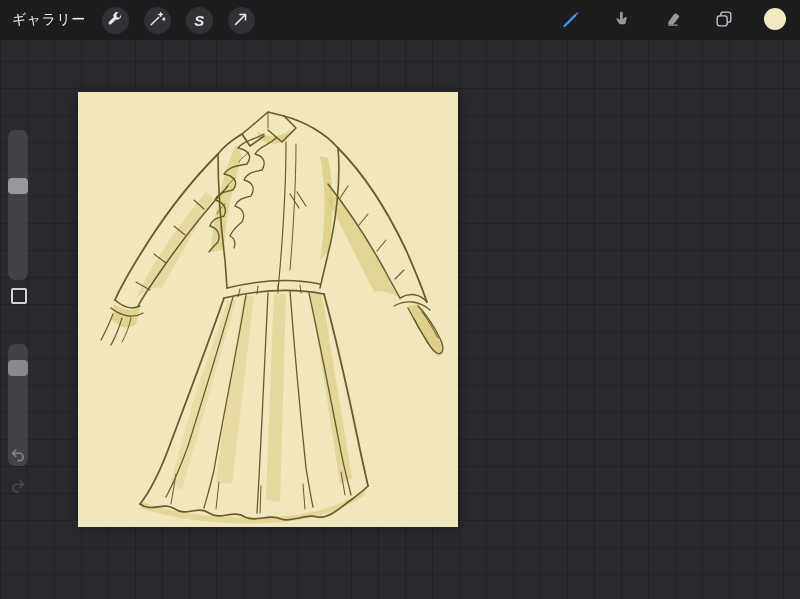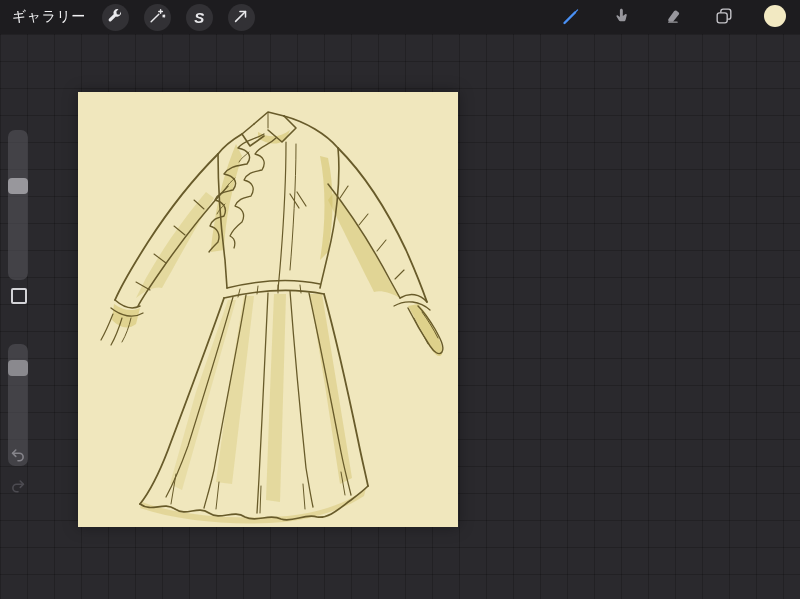--- a/index.html
+++ b/index.html
@@ -1,20 +1,20 @@
 <!DOCTYPE html>
 <html style="--topbar-bg: #1d1c1f; --workspace-bg: #2a292d; --accent-blue: #4a90f4; --swatch: #f2e9c2; --icon-gray: #97969c; --sketch-ink: #685b2a; --sketch-shade: #cfbf63; --canvas-bg: #f0e7bd;"><head>
 <meta charset="utf-8">
 <style>
   html,body{margin:0;padding:0;width:800px;height:599px;overflow:hidden;
     font-family:"Liberation Sans","DejaVu Sans",sans-serif;background:#2a292d;}
   .app{position:relative;width:800px;height:599px;}
 
   
-  .topbar{position:absolute;top:0;left:0;right:0;height:34px;background:var(--topbar-bg,#1d1c1f);
+  .topbar{position:absolute;top:0;left:0;right:0;height:40px;background:var(--topbar-bg,#1d1c1f);
     display:flex;align-items:center;justify-content:space-between;padding:0 12px;box-sizing:border-box;z-index:5;}
   .tb-group{display:flex;align-items:center;}
   .gallery{color:#f0f0f2;font-size:14px;margin-right:16px;letter-spacing:.5px;cursor:default;}
   .tbtn{width:27px;height:27px;border-radius:50%;background:#323135;border:none;padding:0;
     display:flex;align-items:center;justify-content:center;margin-right:15px;cursor:pointer;}
   .tbtn:last-child{margin-right:0;}
   .rbtn{width:27px;height:27px;background:transparent;border:none;padding:0;
     display:flex;align-items:center;justify-content:center;margin-left:24px;cursor:pointer;}
   .s-glyph{color:#e9e9ec;font-size:15px;font-weight:700;font-style:italic;line-height:1;}
 

